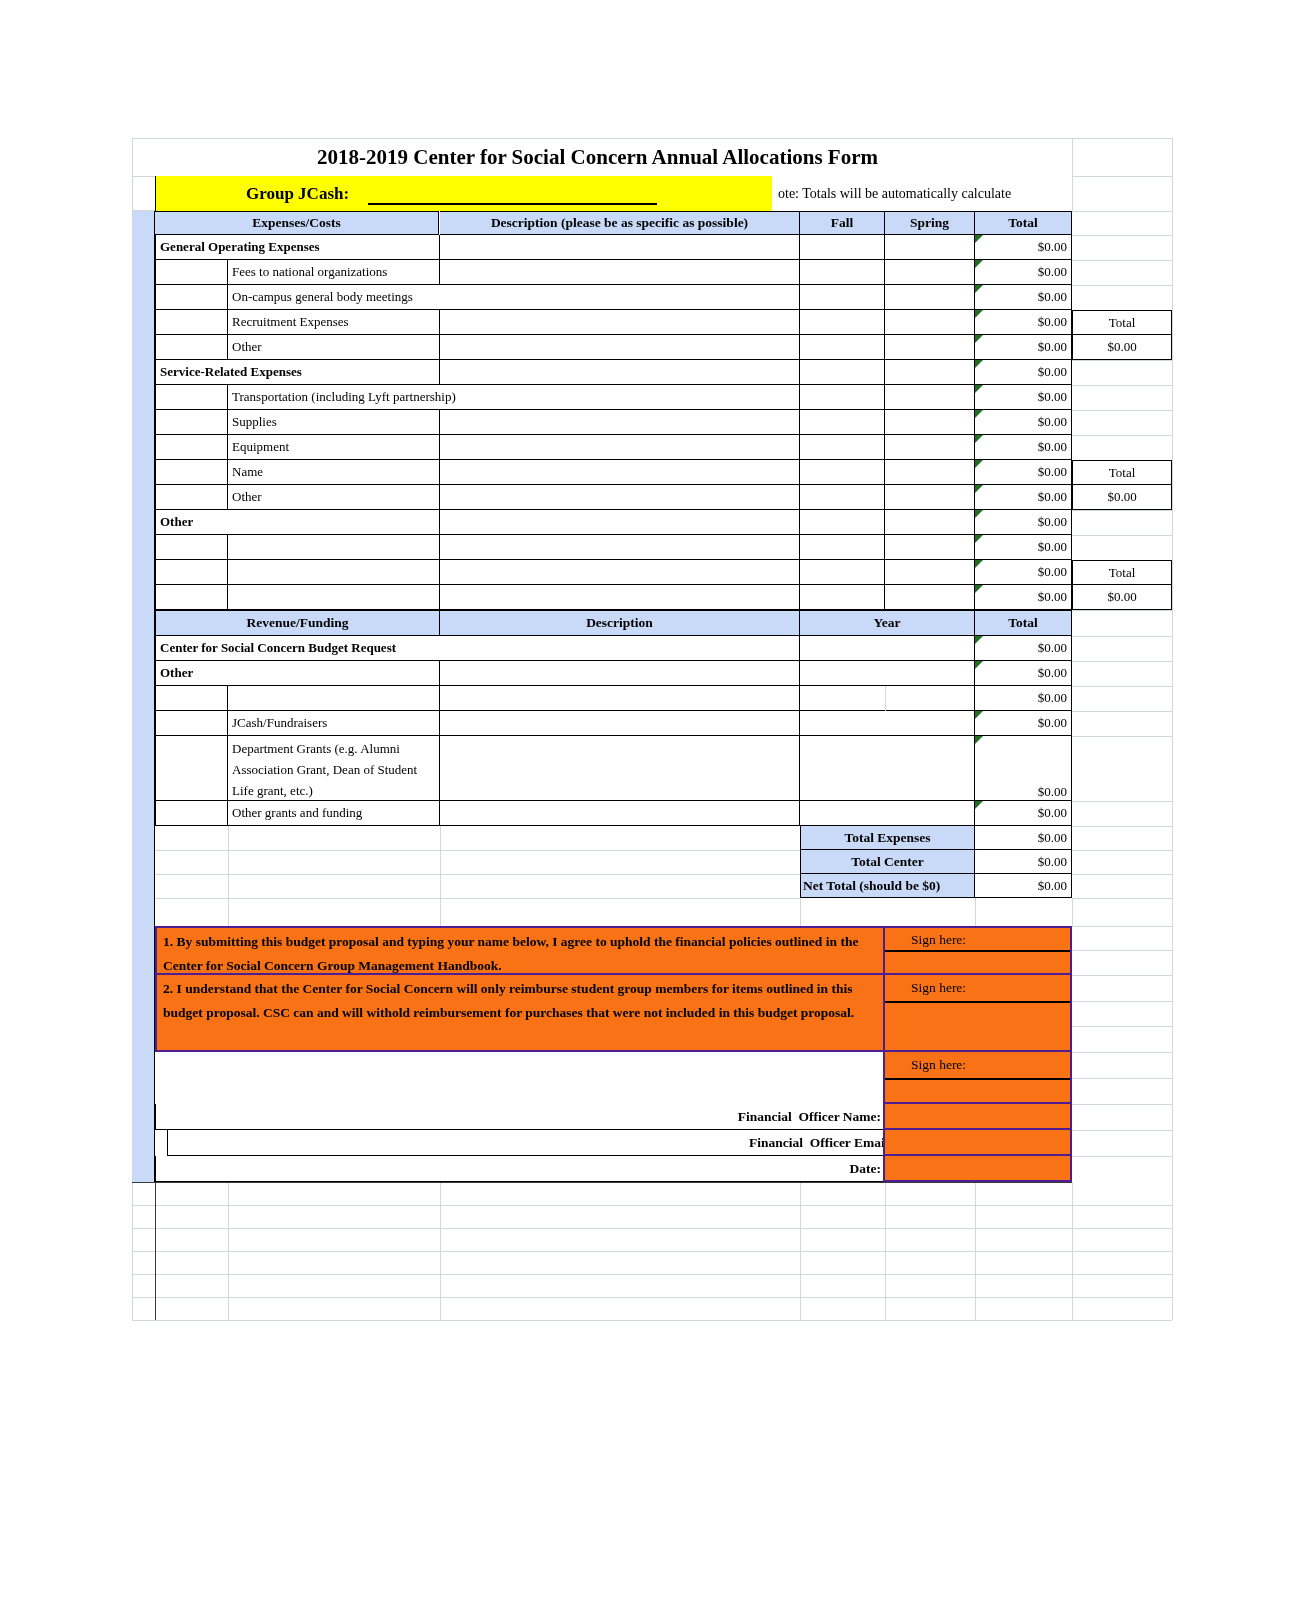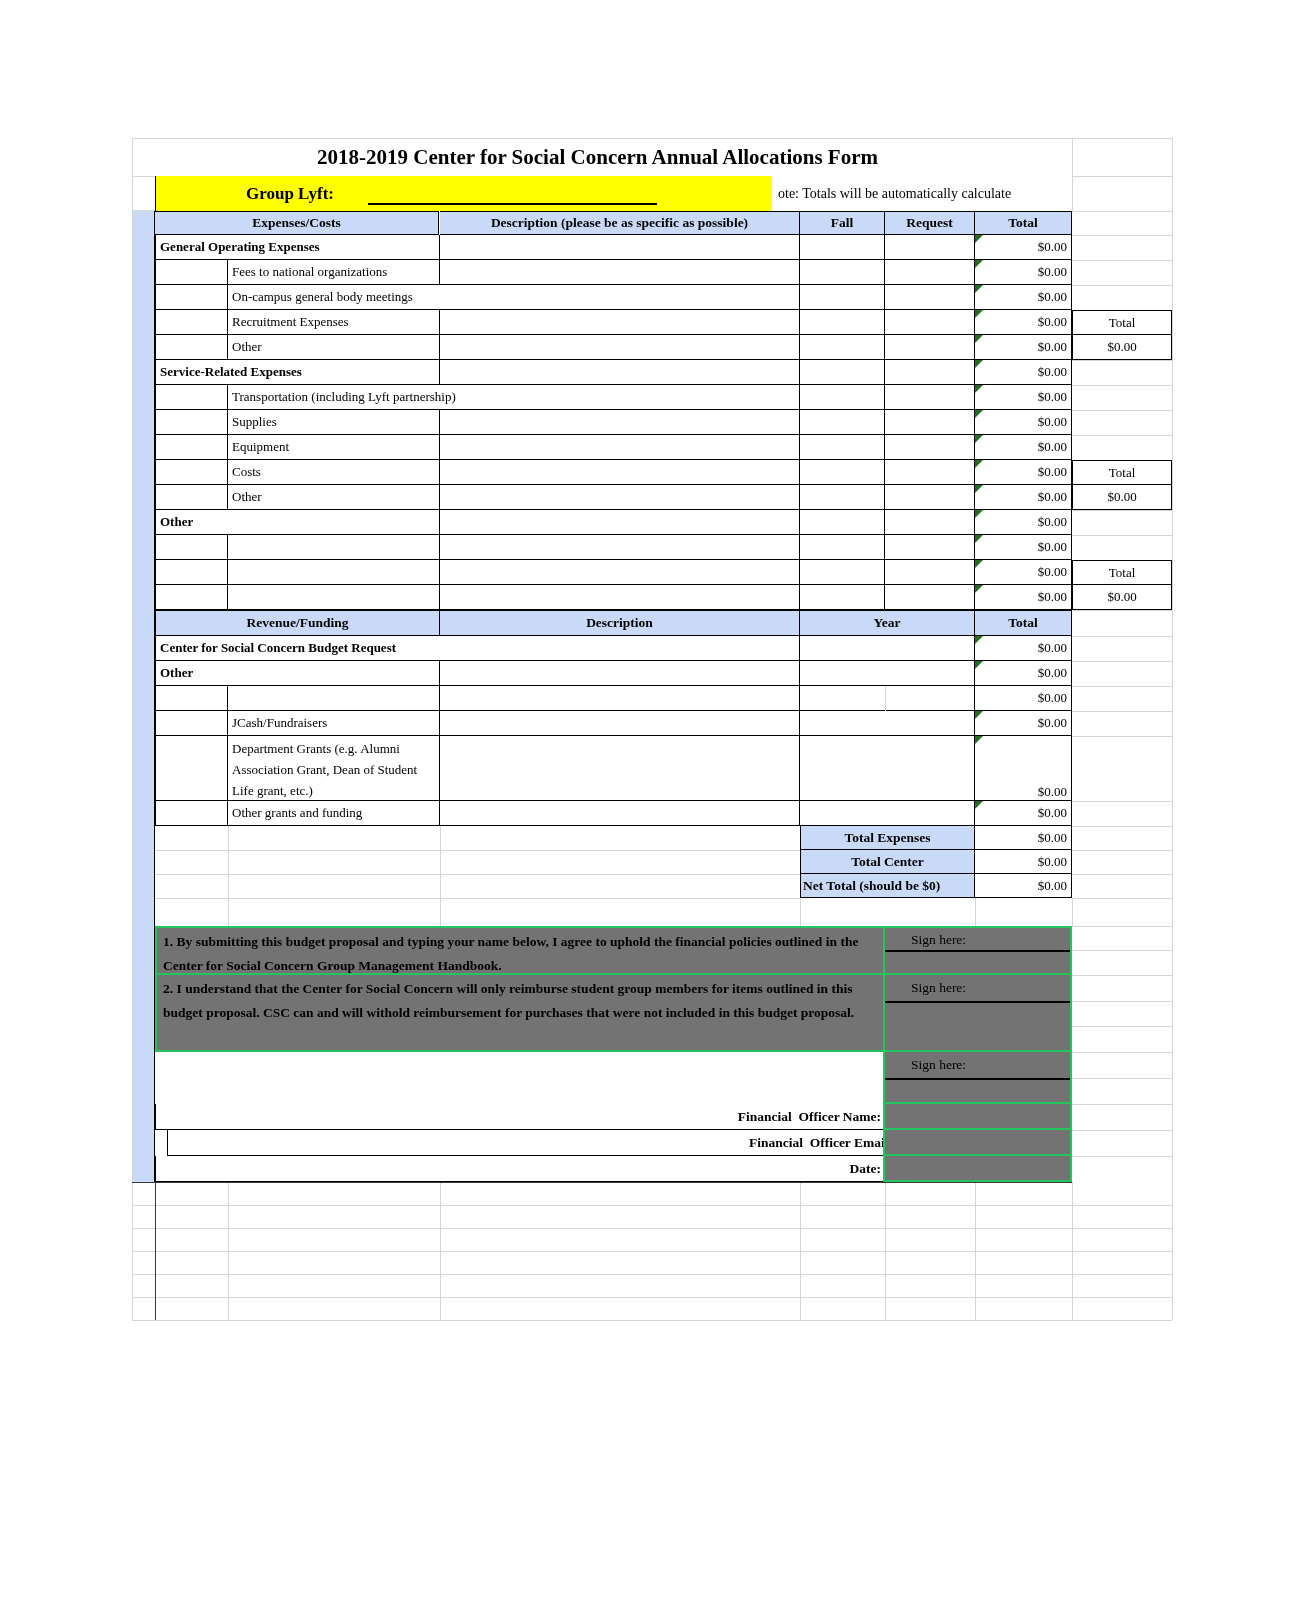--- a/index.html
+++ b/index.html
@@ -13,21 +13,21 @@
   .pad{padding-left:4px;}
   .nowrap{white-space:nowrap;}
   .pre{white-space:pre;}
   .clip{overflow:hidden;}
   .blue{background:var(--blue);}
   .yellow{background:var(--yellow);}
   .bl{border-left:1px solid #000;}
   .br{border-right:1px solid #000;}
   .bt{border-top:1px solid #000;}
   .bb{border-bottom:1px solid #000;}
-  .thick{border:2px solid #22c55e;background:#737373;}
+  .thick{border:2px solid #4c1d95;background:#f97316;}
   .sidebox{border:1px solid #000;background:#fff;}
   .sidebox.nt{border-top:none;}
   .tri::before{content:'';position:absolute;left:0;top:0;width:0;height:0;
     border-top:8px solid var(--tri);border-right:8px solid transparent;}
   .gl{position:absolute;background:var(--grid);}
   .gld{position:absolute;background:#3a3a3a;}
   .title{font-size:21px;}
   .gname{font-size:17px;}
   .note{font-size:14px;padding-left:6px;}
   .hdr{font-size:13.5px;}
@@ -115,28 +115,28 @@
       <div class="gld" style="left: 155px; top: 1182px; width: 1px; height: 138px;"></div>
       <div class="gld" style="left: 132px; top: 1182px; width: 940px; height: 1px;"></div>
     </div>
 
   <div class="abs" style="left:132px;top:211px;width:23px;height:971px;background:var(--blue);
               border-right:1px solid #000;border-left:1px solid var(--grid);"></div>
 
   <div class="abs ctr bold title" style="left:155px;top:138px;width:885px;height:38px;">2018-2019 Center for Social Concern Annual Allocations Form</div>
 
   <div class="abs yellow bl" style="left:155px;top:176px;width:617px;height:35px;"></div>
-  <div class="abs bold gname nowrap" style="left:246px;top:176px;width:130px;height:35px;">Group Lyft:</div>
+  <div class="abs bold gname nowrap" style="left:246px;top:176px;width:130px;height:35px;">Group JCash:</div>
   <div class="abs" style="left:368px;top:203px;width:289px;height:2px;background:#000;"></div>
   <div class="abs note nowrap clip" style="left:772px;top:176px;width:300px;height:35px;">ote: Totals will be automatically calculate</div>
 
   <div class="abs blue bold hdr ctr bl bt br bb" style="left:154px;top:211px;width:285px;height:24px;">Expenses/Costs</div>
   <div class="abs blue bold hdr ctr bt br bb" style="left:440px;top:211px;width:360px;height:24px;">Description (please be as specific as possible)</div>
   <div class="abs blue bold hdr ctr bt br bb" style="left:800px;top:211px;width:85px;height:24px;">Fall</div>
-  <div class="abs blue bold hdr ctr bt br bb" style="left:885px;top:211px;width:90px;height:24px;">Request</div>
+  <div class="abs blue bold hdr ctr bt br bb" style="left:885px;top:211px;width:90px;height:24px;">Spring</div>
   <div class="abs blue bold hdr ctr bt br bb" style="left:975px;top:211px;width:97px;height:24px;">Total</div>
 
   <div class="abs blue bold hdr ctr bl bt br bb" style="left:155px;top:610px;width:285px;height:26px;">Revenue/Funding</div>
   <div class="abs blue bold hdr ctr bt br bb" style="left:440px;top:610px;width:360px;height:26px;">Description</div>
   <div class="abs blue bold hdr ctr bt br bb" style="left:800px;top:610px;width:175px;height:26px;">Year</div>
   <div class="abs blue bold hdr ctr bt br bb" style="left:975px;top:610px;width:97px;height:26px;">Total</div>
 
   <div class="abs blue bold ctr bl br bb hdr" style="left:800px;top:826px;width:175px;height:24px;">Total Expenses</div>
   <div class="abs rt br bb" style="left:975px;top:826px;width:97px;height:24px;">$0.00</div>
   <div class="abs blue bold ctr bl br bb hdr" style="left:800px;top:850px;width:175px;height:24px;">Total Center</div>
@@ -217,21 +217,21 @@
       <div class="abs br bb" style="left: 800px; top: 410px; width: 85px; height: 25px;"></div>
       <div class="abs br bb" style="left: 885px; top: 410px; width: 90px; height: 25px;"></div>
       <div class="abs br bb rt tri" style="left: 975px; top: 410px; width: 97px; height: 25px;">$0.00</div>
       <div class="abs bl br bb" style="left: 155px; top: 435px; width: 73px; height: 25px;"></div>
       <div class="abs bb pad nowrap br" style="left: 228px; top: 435px; width: 212px; height: 25px;">Equipment</div>
       <div class="abs br bb" style="left: 440px; top: 435px; width: 360px; height: 25px;"></div>
       <div class="abs br bb" style="left: 800px; top: 435px; width: 85px; height: 25px;"></div>
       <div class="abs br bb" style="left: 885px; top: 435px; width: 90px; height: 25px;"></div>
       <div class="abs br bb rt tri" style="left: 975px; top: 435px; width: 97px; height: 25px;">$0.00</div>
       <div class="abs bl br bb" style="left: 155px; top: 460px; width: 73px; height: 25px;"></div>
-      <div class="abs bb pad nowrap br" style="left: 228px; top: 460px; width: 212px; height: 25px;">Costs</div>
+      <div class="abs bb pad nowrap br" style="left: 228px; top: 460px; width: 212px; height: 25px;">Name</div>
       <div class="abs br bb" style="left: 440px; top: 460px; width: 360px; height: 25px;"></div>
       <div class="abs br bb" style="left: 800px; top: 460px; width: 85px; height: 25px;"></div>
       <div class="abs br bb" style="left: 885px; top: 460px; width: 90px; height: 25px;"></div>
       <div class="abs br bb rt tri" style="left: 975px; top: 460px; width: 97px; height: 25px;">$0.00</div>
       <div class="abs sidebox ctr" style="left: 1072px; top: 460px; width: 100px; height: 25px;">Total</div>
       <div class="abs bl br bb" style="left: 155px; top: 485px; width: 73px; height: 25px;"></div>
       <div class="abs bb pad nowrap br" style="left: 228px; top: 485px; width: 212px; height: 25px;">Other</div>
       <div class="abs br bb" style="left: 440px; top: 485px; width: 360px; height: 25px;"></div>
       <div class="abs br bb" style="left: 800px; top: 485px; width: 85px; height: 25px;"></div>
       <div class="abs br bb" style="left: 885px; top: 485px; width: 90px; height: 25px;"></div>

